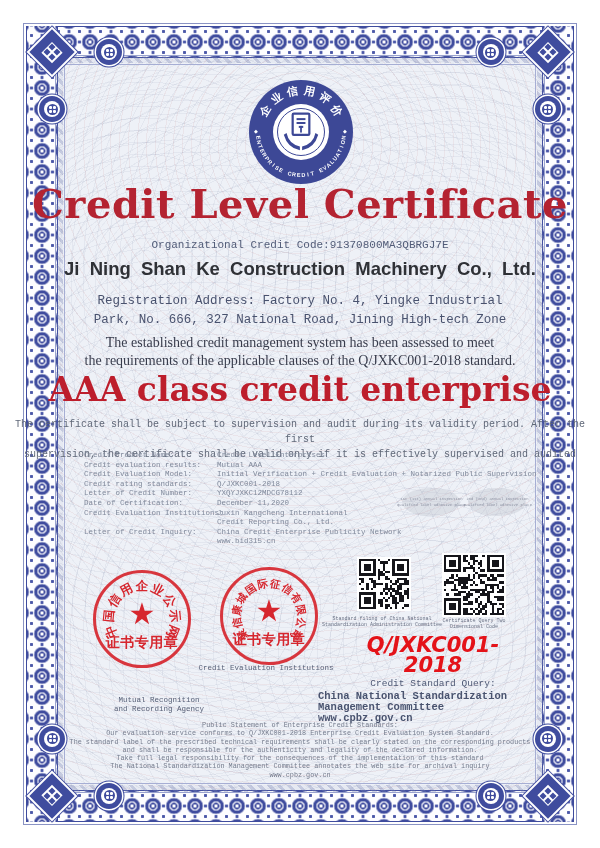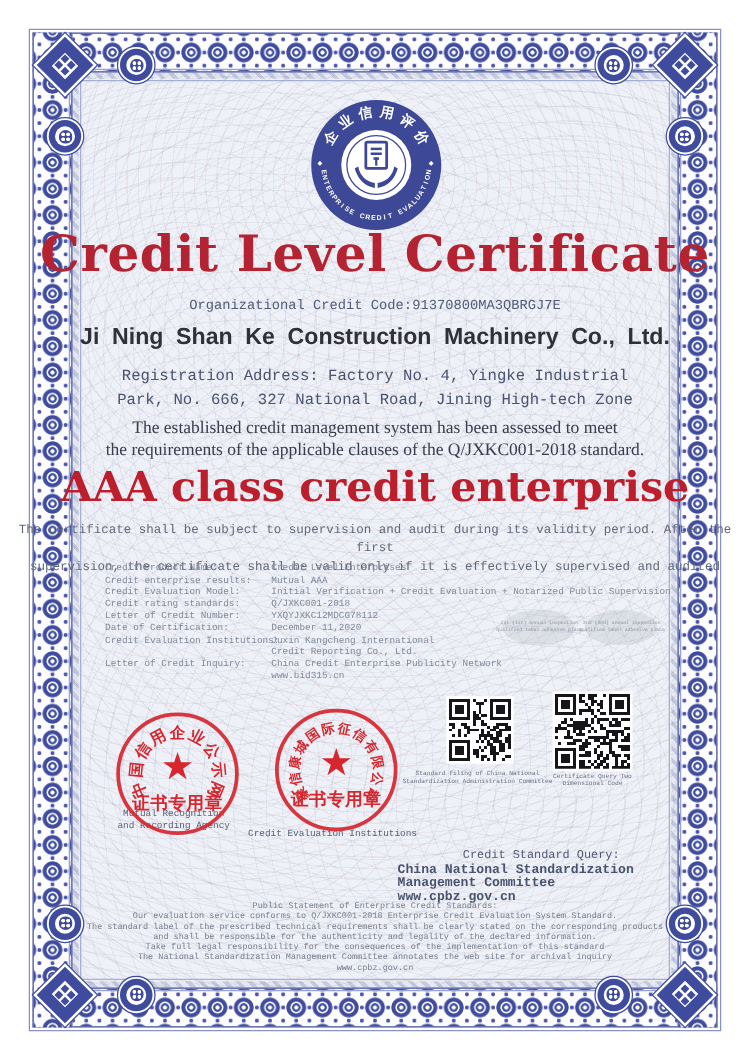--- a/index.html
+++ b/index.html
@@ -88,21 +88,21 @@
   
   .seal{position:absolute;width:92px;height:92px;border:3px solid rgba(214,38,46,.92);border-radius:50%;
     color:#d6262e;z-index:5;}
   .seal-1{left:93px;top:570px;} .seal-2{left:220px;top:567px;}
   .seal .arc-ch{font-weight:bold;}
   .seal-1 .arc-ch{font-size:12.5px;} .seal-2 .arc-ch{font-size:10.5px;}
   .seal-star{position:absolute;left:50%;top:45%;transform:translate(-50%,-50%);font-size:30px;line-height:30px;}
   .seal-sub{position:absolute;left:0;right:0;bottom:13px;text-align:center;
     font-size:14px;font-weight:bold;letter-spacing:.5px;}
   .seal-cap{position:absolute;text-align:center;font:7.5px/9.4px "Liberation Mono",monospace;color:#565f76;white-space:pre-line;}
-  .cap-1{left:64px;top:648px;width:150px;} .cap-2{left:188px;top:664px;width:156px;}
+  .cap-1{left:64px;top:696px;width:150px;padding-left:20px;} .cap-2{left:188px;top:664px;width:156px;}
 
   
   .qr{position:absolute;background:#fff;padding:2px;z-index:4;}
   .qr svg{display:block;width:100%;height:100%;}
   .qr-1{left:357px;top:557px;width:50px;height:50px;}
   .qr-2{left:442px;top:553px;width:60px;height:60px;}
   .qr-cap{position:absolute;text-align:center;font:5px/6.4px "Liberation Mono",monospace;color:#6c7386;white-space:pre-line;}
   .qcap-1{left:320px;top:616px;width:124px;}
   .qcap-2{left:412px;top:618px;width:124px;}
 
@@ -278,21 +278,21 @@
   <div class="cx aaa">AAA class credit enterprise</div>
   <div class="cx superv">The certificate shall be subject to supervision and audit during its validity period. After the first
 supervision, the certificate shall be valid only if it is effectively supervised and audited</div>
 
   <div class="details">
       <div class="drow">
         <span class="dlabel">Credit Product Name:</span>
         <span class="dval">Credit Level Enterprises</span>
       </div>
       <div class="drow">
-        <span class="dlabel">Credit enterprise results:</span>
+        <span class="dlabel">Credit evaluation results:</span>
         <span class="dval">Mutual AAA</span>
       </div>
       <div class="drow">
         <span class="dlabel">Credit Evaluation Model:</span>
         <span class="dval">Initial Verification + Credit Evaluation + Notarized Public Supervision</span>
       </div>
       <div class="drow">
         <span class="dlabel">Credit rating standards:</span>
         <span class="dval">Q/JXKC001-2018</span>
       </div>
@@ -717,20 +717,22 @@
         <rect x="0" y="18" width="7" height="7" fill="#15151a"></rect>
         <rect x="1" y="19" width="5" height="5" fill="#fff"></rect>
         <rect x="2" y="20" width="3" height="3" fill="#15151a"></rect>
       </svg>
     </div>
   <div class="qr-cap qcap-1">Standard filing of China National
 Standardization Administration Committee</div>
   <div class="qr-cap qcap-2">Certificate Query Two
 Dimensional Code</div>
 
+  <div class="stdcode">Q/JXKC001-
+2018</div>
   <div class="stdquery">Credit Standard Query:</div>
   <div class="stdorg">China National Standardization
 Management Committee
 www.cpbz.gov.cn</div>
 
   <div class="footer">
       <div>Public Statement of Enterprise Credit Standards:</div>
       <div>Our evaluation service conforms to Q/JXKC001-2018 Enterprise Credit Evaluation System Standard.</div>
       <div>The standard label of the prescribed technical requirements shall be clearly stated on the corresponding products</div>
       <div>and shall be responsible for the authenticity and legality of the declared information.</div>

